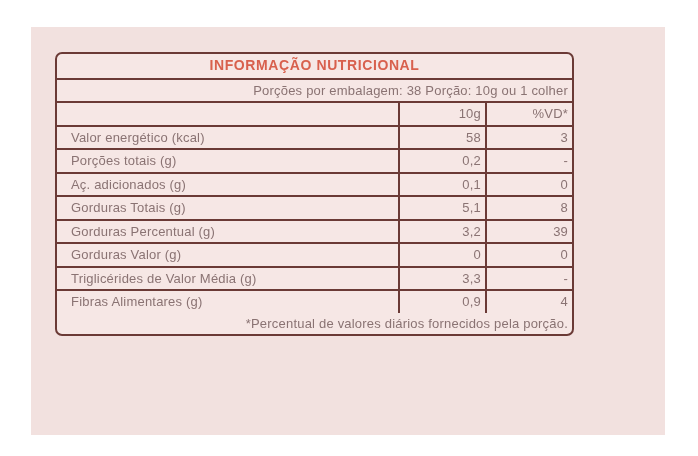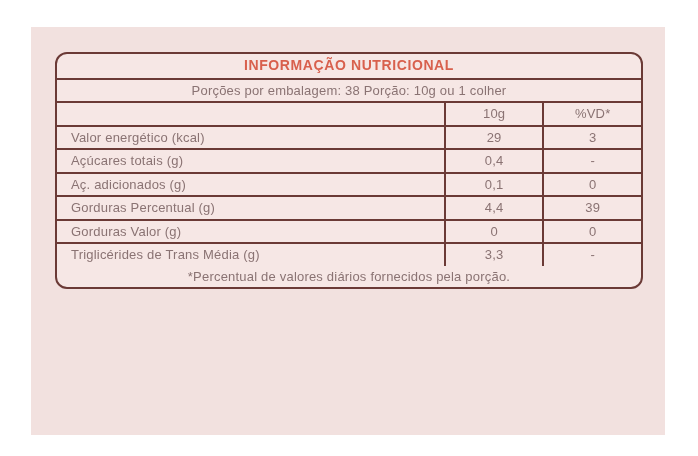--- a/index.html
+++ b/index.html
@@ -15,41 +15,41 @@
   body{
     width:698px;height:456px;overflow:hidden;position:relative;
     background:var(--page);
     font-family:"Liberation Sans", sans-serif;
   }
   .panel{
     position:absolute;left:31px;top:27px;width:634px;height:408px;
     background:var(--panel);
   }
   .table-wrap{
-    position:absolute;left:24px;top:25px;width:588px;
+    position:absolute;left:24px;top:25px;width:519px;
     border:2px solid var(--border);
-    border-radius:12px;
+    border-radius:7px;
     background:var(--cell);
   }
   table{
     width:100%;
     border-collapse:collapse;
     table-layout:fixed;
   }
   td{
     font-size:13px;
     line-height:15.5px;
     padding:3px 14px;
     color:var(--text);
     letter-spacing:0.2px;
     overflow:hidden;
     white-space:nowrap;
   }
   tr + tr td{border-top:2px solid var(--border);}
-  td.center{text-align:center;padding-left:4px;padding-right:4px;}
+  td.center{text-align:right;padding-left:4px;padding-right:4px;}
   td.divider{border-left:2px solid var(--border);}
   td.title-cell{
     text-align:center;
     color:var(--title);
     font-weight:bold;
     font-size:14px;
     letter-spacing:0.6px;
     padding-top:4px;padding-bottom:4px;
   }
   col.col-label{width:66.4%;}
@@ -75,47 +75,57 @@
           <td colspan="3" class="center">Porções por embalagem: 38 Porção: 10g ou 1 colher</td>
         </tr>
         <tr>
           <td></td>
           <td class="center divider">10g</td>
           <td class="center divider">%VD*</td>
         </tr>
 
       <tr>
             <td>Valor energético (kcal)</td>
-            <td class="center divider">29</td>
+            <td class="center divider">58</td>
             <td class="center divider">3</td>
           </tr>
           <tr>
-            <td>Açúcares totais (g)</td>
-            <td class="center divider">0,4</td>
+            <td>Porções totais (g)</td>
+            <td class="center divider">0,2</td>
             <td class="center divider">-</td>
           </tr>
           <tr>
             <td>Aç. adicionados (g)</td>
             <td class="center divider">0,1</td>
             <td class="center divider">0</td>
           </tr>
           <tr>
+            <td>Gorduras Totais (g)</td>
+            <td class="center divider">5,1</td>
+            <td class="center divider">8</td>
+          </tr>
+          <tr>
             <td>Gorduras Percentual (g)</td>
-            <td class="center divider">4,4</td>
+            <td class="center divider">3,2</td>
             <td class="center divider">39</td>
           </tr>
           <tr>
             <td>Gorduras Valor (g)</td>
             <td class="center divider">0</td>
             <td class="center divider">0</td>
           </tr>
           <tr>
-            <td>Triglicérides de Trans Média (g)</td>
+            <td>Triglicérides de Valor Média (g)</td>
             <td class="center divider">3,3</td>
             <td class="center divider">-</td>
+          </tr>
+          <tr>
+            <td>Fibras Alimentares (g)</td>
+            <td class="center divider">0,9</td>
+            <td class="center divider">4</td>
           </tr>
         </tbody>
       <tbody>
         <tr>
           <td colspan="3" class="center">*Percentual de valores diários fornecidos pela porção.</td>
         </tr>
       </tbody>
     </table>
   </div>
 </div>

